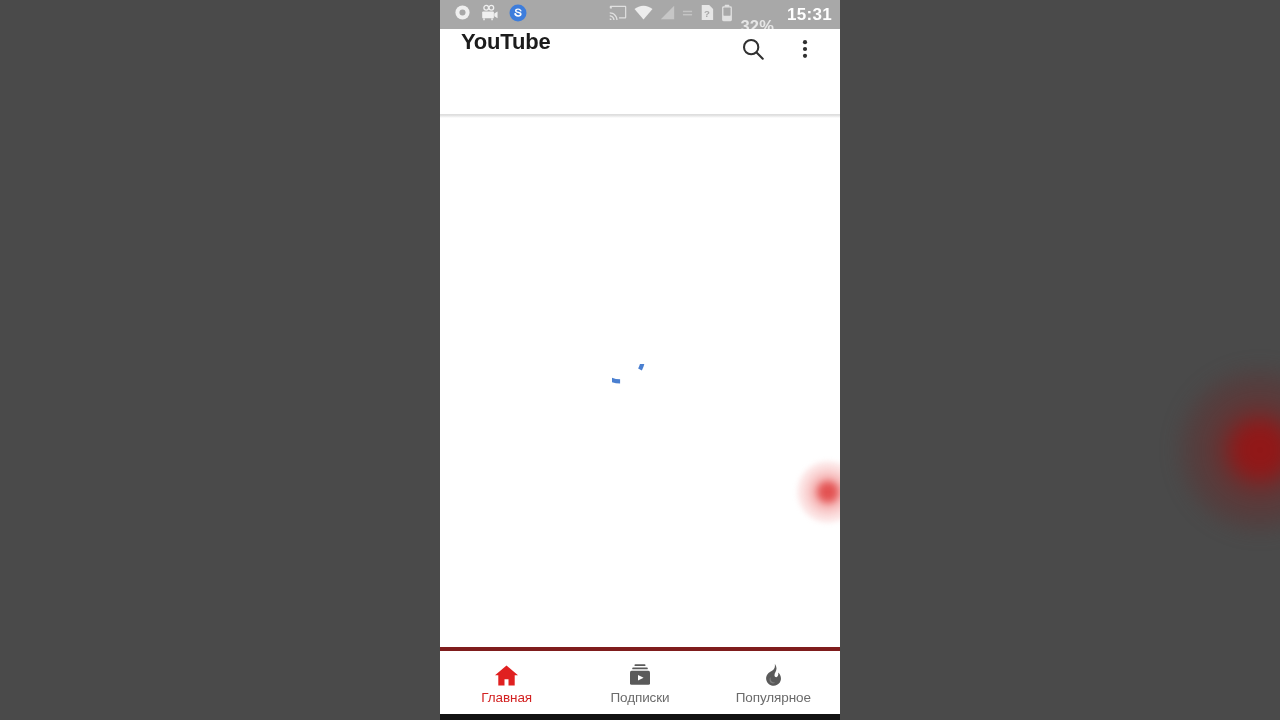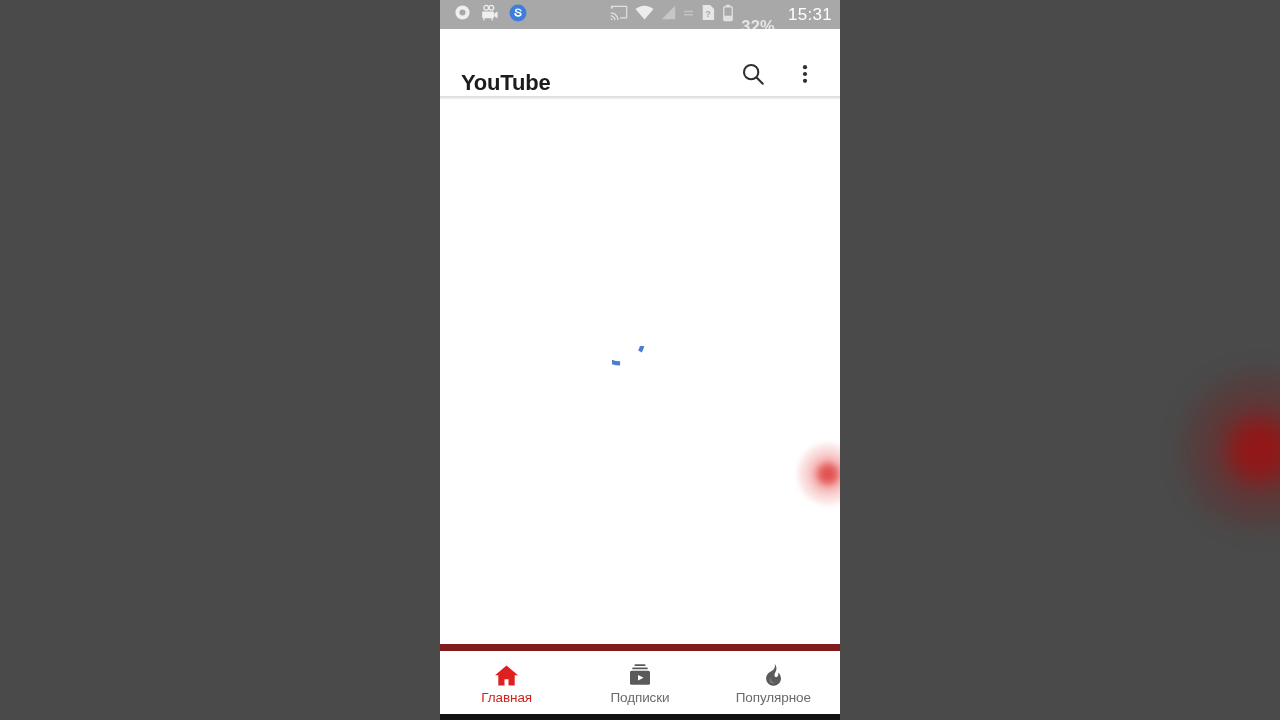--- a/index.html
+++ b/index.html
@@ -79,33 +79,33 @@
   #battery-pct {
     font-size: 16.5px;
     font-weight: 600;
     color: #e6e6e6;
     letter-spacing: 0.2px;
     line-height: 1;
     margin-top: 24px;
   }
   #status-clock {
     font-size: 17px;
-    font-weight: 400;
+    font-weight: 700;
     color: #ffffff;
     letter-spacing: 0.3px;
     margin-left: 6px;
     line-height: 1;
   }
 
   
   #app-bar {
-    height: 67px;
+    height: 85px;
     background: #ffffff;
     display: flex;
-    align-items: flex-end;
+    align-items: flex-start;
     padding: 0 14px 0 21px;
     box-sizing: border-box;
     position: relative;
   }
   #app-title {
     font-size: 22px;
     font-weight: 600;
     color: #1c1c1c;
     letter-spacing: -0.2px;
   }
@@ -170,21 +170,21 @@
   
   #bottom-nav-wrap {
     position: absolute;
     left: 0;
     bottom: 0;
     width: 400px;
   }
   #bottom-nav {
     height: 63px;
     background: #ffffff;
-    border-top: 7px solid #7f1d1d;
+    border-top: 4px solid #7f1d1d;
     display: flex;
     align-items: stretch;
   }
   .nav-item {
     flex: 1;
     display: flex;
     flex-direction: column;
     align-items: center;
     justify-content: center;
     gap: 3px;

